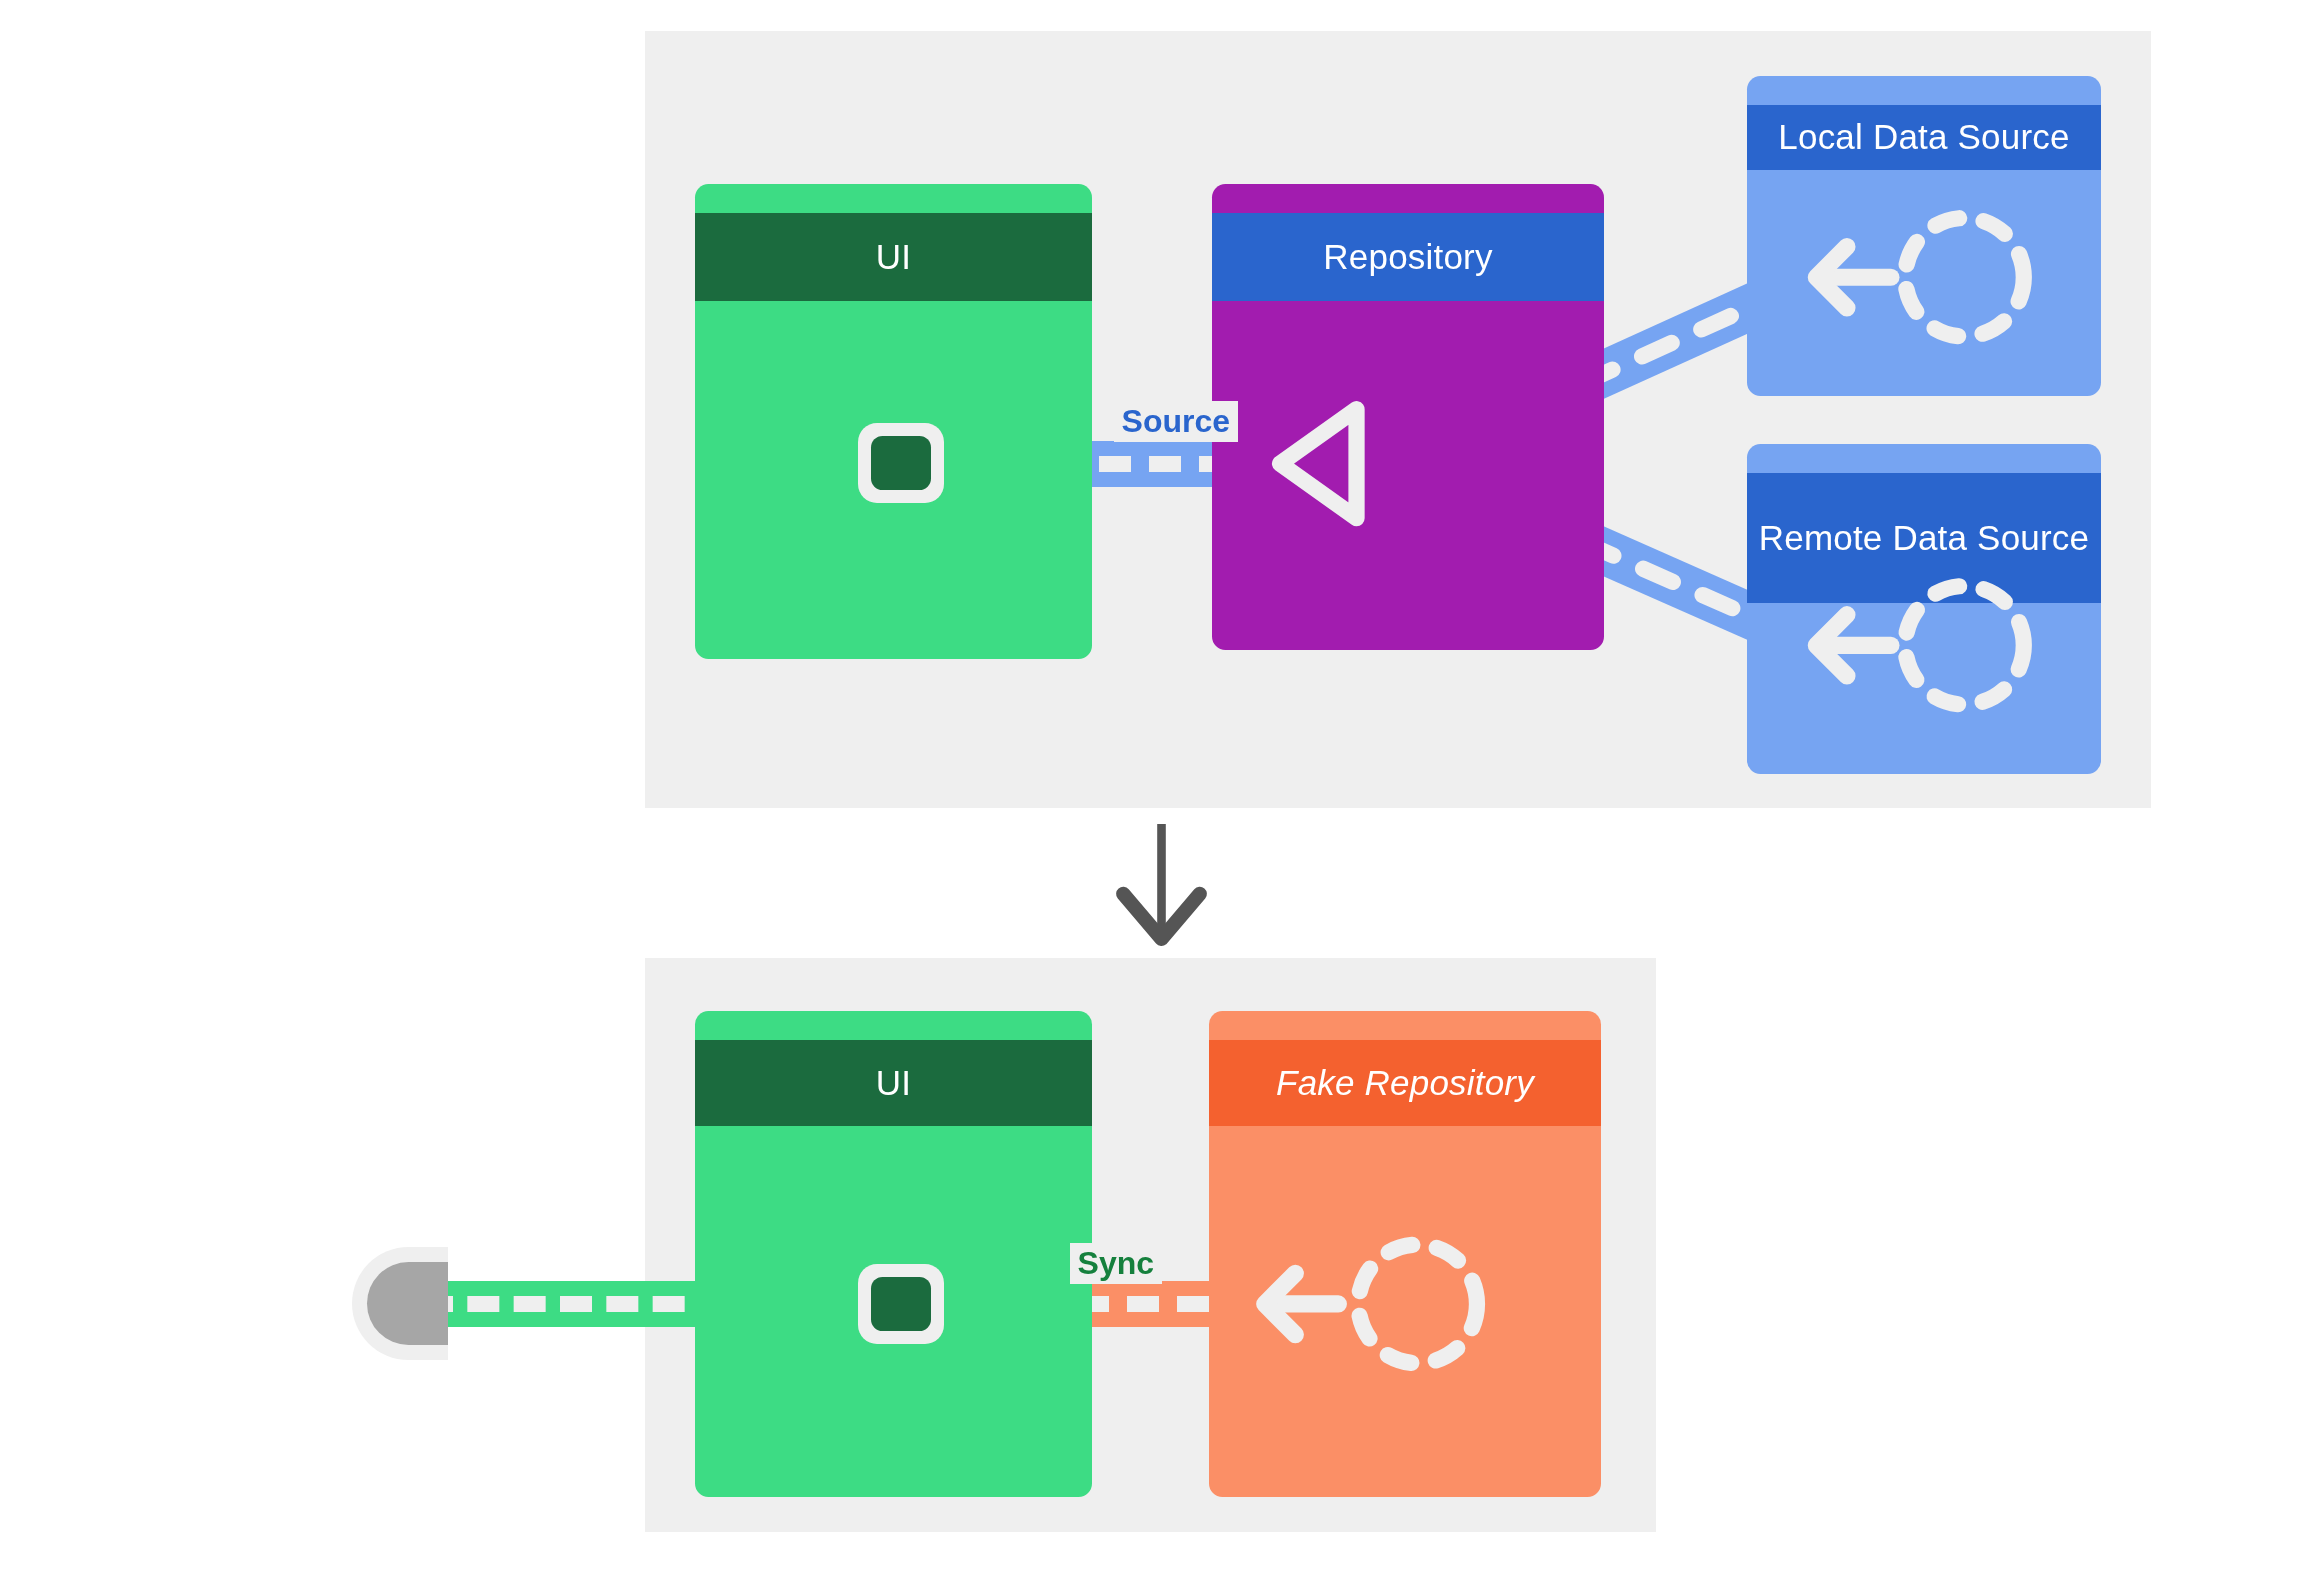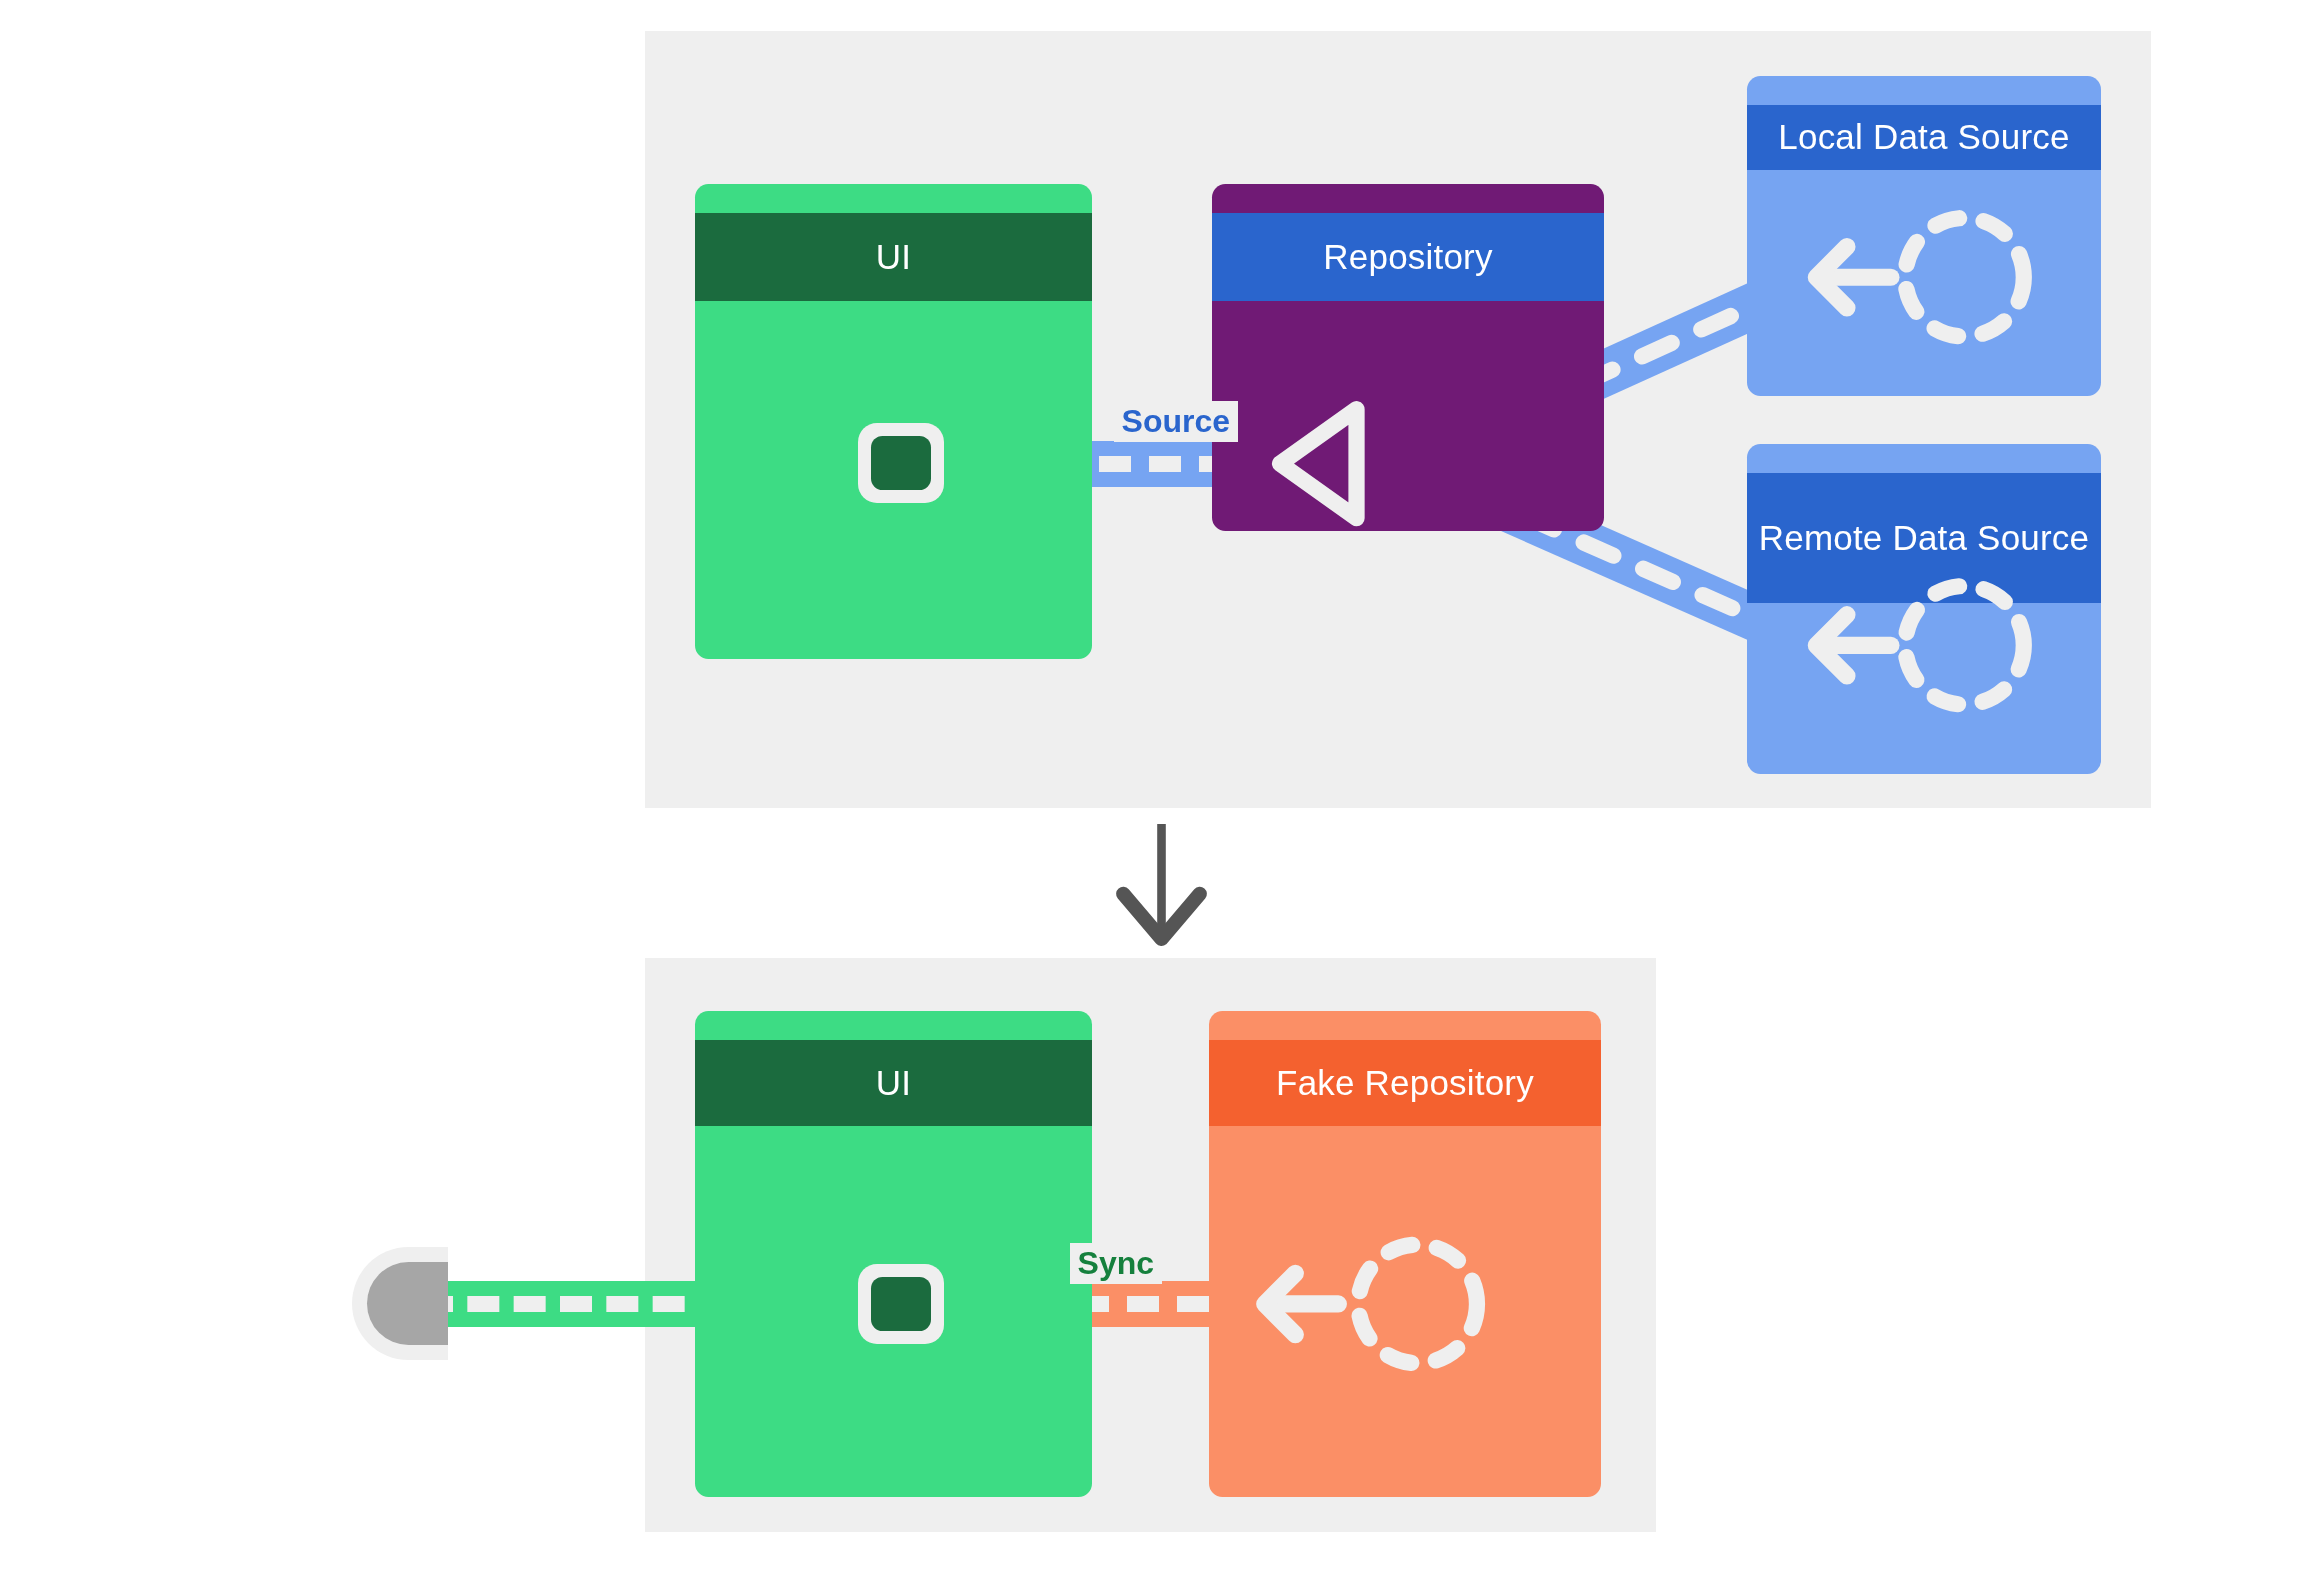--- a/index.html
+++ b/index.html
@@ -129,21 +129,21 @@
 
   <div class="card" style="left:695px; top:184px; width:397px; height:475px; background:#3ddc84;">
     <div class="card-header" style="height:88px; background:#1b6b3e;">
       <span>UI</span>
     </div>
   </div>
   <div class="ui-chip" style="left:858px; top:423px; width:86px; height:80px;">
     <div class="ui-chip-inner"></div>
   </div>
 
-  <div class="card" style="left:1212px; top:184px; width:392px; height:347px; background:#701a75;text-decoration:underline;">
+  <div class="card" style="left:1212px; top:184px; width:392px; height:466px; background:#a21caf;text-decoration:underline;">
     <div class="card-header" style="height:88px; background:#2a65cd;">
       <span>Repository</span>
     </div>
   </div>
 
   <svg class="svg-layer" viewBox="0 0 2430 1659">
     <path d="M1418 430 L1418 540 L1418 540 L1418 430 Z" fill="none"></path>
     <polygon points="1415,427 1415,543 1415,543" fill="none"></polygon>
     <path d="M1419 428 L1419 542 L1339 485 Z" fill="none" stroke="#efefef" stroke-width="17" stroke-linejoin="round" stroke-linecap="round"></path>
   </svg>
@@ -198,21 +198,21 @@
 
   <div class="card" style="left:695px; top:1011px; width:397px; height:486px; background:#3ddc84;">
     <div class="card-header" style="height:86px; background:#1b6b3e;">
       <span>UI</span>
     </div>
   </div>
   <div class="ui-chip" style="left:858px; top:1264px; width:86px; height:80px;">
     <div class="ui-chip-inner"></div>
   </div>
 
-  <div class="card" style="left:1209px; top:1011px; width:392px; height:486px; background:#fb8f66;">
+  <div class="card" style="left:1209px; top:1011px; width:392px; height:486px; background:#fb8f66;font-style:italic;">
     <div class="card-header" style="height:86px; background:#f4612f;">
       <span>Fake Repository</span>
     </div>
   </div>
 
   <svg class="svg-layer" viewBox="0 0 2430 1659">
     <line x1="1400" y1="1364" x2="1325" y2="1364" stroke="#efefef" stroke-width="18" stroke-linecap="round"></line>
     <polyline points="1355,1332 1323,1364 1355,1396" fill="none" stroke="#efefef" stroke-width="18" stroke-linecap="round" stroke-linejoin="round"></polyline>
     <circle cx="1483" cy="1364" r="62" fill="none" stroke="#efefef" stroke-width="17" stroke-dasharray="26 26" stroke-linecap="round"></circle>
   </svg>

